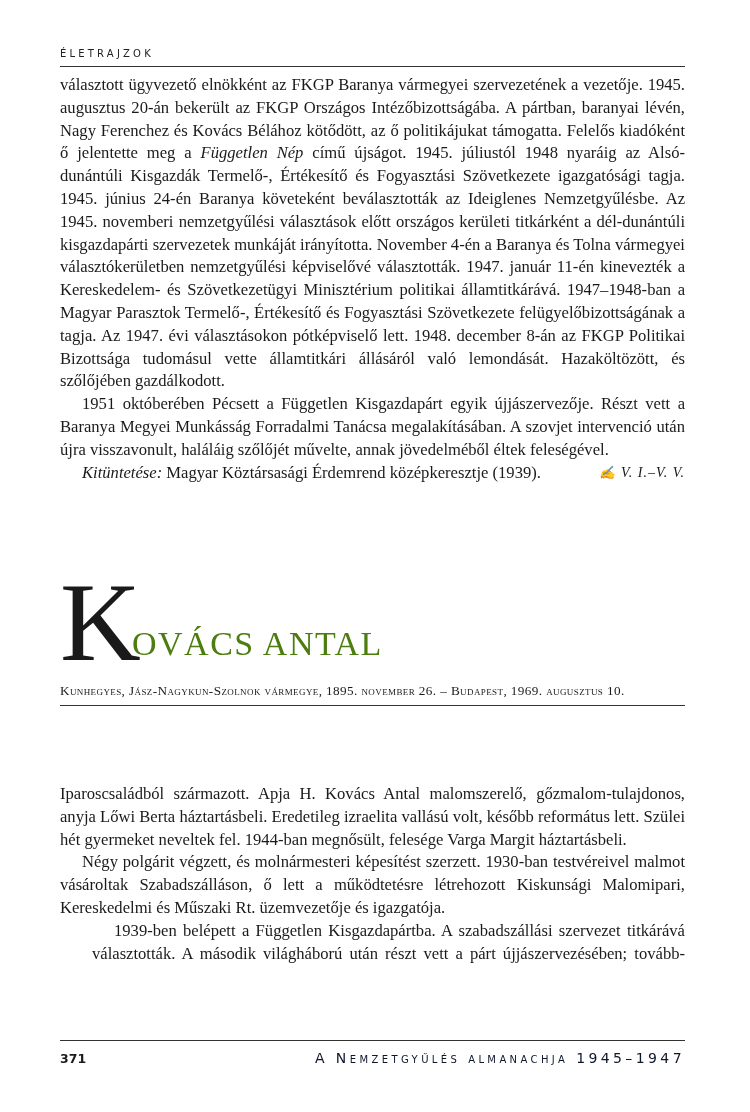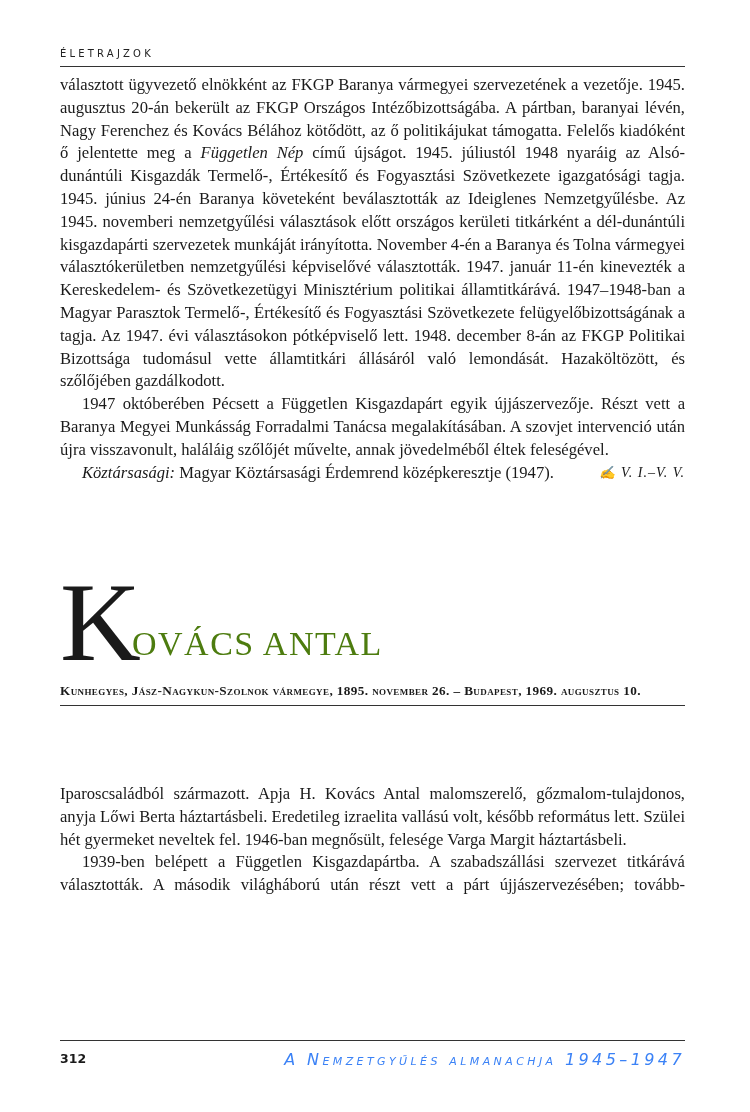--- a/index.html
+++ b/index.html
@@ -10,76 +10,76 @@
       font-family: "DejaVu Sans", sans-serif; font-size: 10px; letter-spacing: 3.2px; color: #222;
     }
     .rule { position: absolute; left: 60px; width: 625px; height: 1px; background: #333; }
     .body-text {
       position: absolute; left: 60px; width: 625px;
       font-family: "Liberation Serif", serif; font-size: 16.6px; line-height: 22.8px;
       text-align: justify; color: #1a1a1a;
     }
     .body-text p { margin: 0; text-align: justify; text-align-last: left; }
     .body-text p.indent { text-indent: 22px; }
-    .body-text p.full { text-align-last: justify; }
+    .body-text p.full { text-align-last: justify; margin-left: 32px; }
     em { font-style: italic; }
     .sig { float: right; font-size: 14px; letter-spacing: 1px; font-style: italic; }
     .sig-icon { font-size: 13px; margin-right: 5px; }
     .entry-title { position: absolute; left: 60px; top: 586px; height: 90px; }
     .drop-k {
       position: absolute; left: 0; top: -20px;
       font-family: "Liberation Serif", serif; font-size: 112px; line-height: 112px; color: #1a1a1a;
     }
     .title-rest {
       position: absolute; left: 72px; top: 39px; white-space: nowrap;
       font-family: "Liberation Serif", serif; font-size: 34px; letter-spacing: 1.5px; color: #4d7c0f; text-align: center;
     }
     .meta {
       position: absolute; left: 60px; width: 625px;
       font-family: "Liberation Serif", serif; font-variant: small-caps; font-size: 13.2px;
-      line-height: 17.6px; letter-spacing: 0.4px; color: #1a1a1a; font-weight: bold;
+      line-height: 17.6px; letter-spacing: 0.4px; color: #1a1a1a;
     }
     .footer-num {
       position: absolute; left: 60px; top: 1051px;
       font-family: "DejaVu Sans", sans-serif; font-weight: bold; font-size: 12.5px; color: #1a1a1a;
     }
     .footer-title {
       position: absolute; right: 65px; top: 1050px;
-      font-family: "DejaVu Sans", sans-serif; font-size: 16px; letter-spacing: 3.4px; color: #3b82f6;
+      font-family: "DejaVu Sans", sans-serif; font-size: 14px; letter-spacing: 3.4px; color: #0f172a;
       font-variant: small-caps;
-      font-style: italic;
     }
   </style>
 </head>
 <body>
 
 <div class="page">
 
   <div class="running-head">ÉLETRAJZOK</div>
   <div class="rule" style="top:66px;"></div>
 
   <div class="body-text" style="top:74px;">
     <p><span>választott ügyvezető elnökként az FKGP Baranya vármegyei szervezetének a vezetője. 1945. augusztus 20-án bekerült az FKGP Országos Intézőbizottságába. A pártban, baranyai lévén, Nagy Ferenchez és Kovács Bélához kötődött, az ő politikájukat támogatta. Felelős kiadóként ő jelentette meg a</span> <em>Független Nép</em> <span>című újságot. 1945. júliustól 1948 nyaráig az Alsó-dunántúli Kisgazdák Termelő-, Értékesítő és Fogyasztási Szövetkezete igazgatósági tagja. 1945. június 24-én Baranya követeként beválasztották az Ideiglenes Nemzetgyűlésbe. Az 1945. novemberi nemzetgyűlési választások előtt országos kerületi titkárként a dél-dunántúli kisgazdapárti szervezetek munkáját irányította. November 4-én a Baranya és Tolna vármegyei választókerületben nemzetgyűlési képviselővé választották. 1947. január 11-én kinevezték a Kereskedelem- és Szövetkezetügyi Minisztérium politikai államtitkárává. 1947–1948-ban a Magyar Parasztok Termelő-, Értékesítő és Fogyasztási Szövetkezete felügyelőbizottságának a tagja. Az 1947. évi választásokon pótképviselő lett. 1948. december 8-án az FKGP Politikai Bizottsága tudomásul vette államtitkári állásáról való lemondását. Hazaköltözött, és szőlőjében gazdálkodott.</span></p>
-    <p class="indent">1947 októberében Pécsett a Független Kisgazdapárt egyik újjászervezője. Részt vett a Baranya Megyei Munkásság Forradalmi Tanácsa megalakításában. A szovjet intervenció után újra visszavonult, haláláig szőlőjét művelte, annak jövedelméből éltek feleségével.</p>
+    <p class="indent">1951 októberében Pécsett a Független Kisgazdapárt egyik újjászervezője. Részt vett a Baranya Megyei Munkásság Forradalmi Tanácsa megalakításában. A szovjet intervenció után újra visszavonult, haláláig szőlőjét művelte, annak jövedelméből éltek feleségével.</p>
     <p class="indent">
-      <em>Köztársasági:</em><span> Magyar Köztársasági Érdemrend középkeresztje (1947).</span>
+      <em>Kitüntetése:</em><span> Magyar Köztársasági Érdemrend középkeresztje (1939).</span>
       <span class="sig"><span class="sig-icon">✍</span><span>V. I.–V. V.</span></span>
     </p>
   </div>
 
   <div class="entry-title">
     <span class="drop-k">K</span>
     <span class="title-rest">OVÁCS ANTAL</span>
   </div>
 
   <div class="meta" style="top:682px;">Kunhegyes, Jász-Nagykun-Szolnok vármegye, 1895. november 26. – Budapest, 1969. augusztus 10.</div>
   <div class="rule" style="top:705px;"></div>
 
   <div class="body-text" style="top:783px;">
-    <p>Iparoscsaládból származott. Apja H. Kovács Antal malomszerelő, gőzmalom-tulajdonos, anyja Lőwi Berta háztartásbeli. Eredetileg izraelita vallású volt, később református lett. Szülei hét gyermeket neveltek fel. 1946-ban megnősült, felesége Varga Margit háztartásbeli.</p>
+    <p>Iparoscsaládból származott. Apja H. Kovács Antal malomszerelő, gőzmalom-tulajdonos, anyja Lőwi Berta háztartásbeli. Eredetileg izraelita vallású volt, később református lett. Szülei hét gyermeket neveltek fel. 1944-ban megnősült, felesége Varga Margit háztartásbeli.</p>
+    <p class="indent">Négy polgárit végzett, és molnármesteri képesítést szerzett. 1930-ban testvéreivel malmot vásároltak Szabadszálláson, ő lett a működtetésre létrehozott Kiskunsági Malomipari, Kereskedelmi és Műszaki Rt. üzemvezetője és igazgatója.</p>
     <p class="indent full">1939-ben belépett a Független Kisgazdapártba. A szabadszállási szervezet titkárává választották. A második világháború után részt vett a párt újjászervezésében; tovább-</p>
   </div>
 
   <div class="rule" style="top:1040px;"></div>
-  <div class="footer-num">312</div>
+  <div class="footer-num">371</div>
   <div class="footer-title">A Nemzetgyűlés almanachja 1945–1947</div>
 
 </div>
 
 </body></html>

